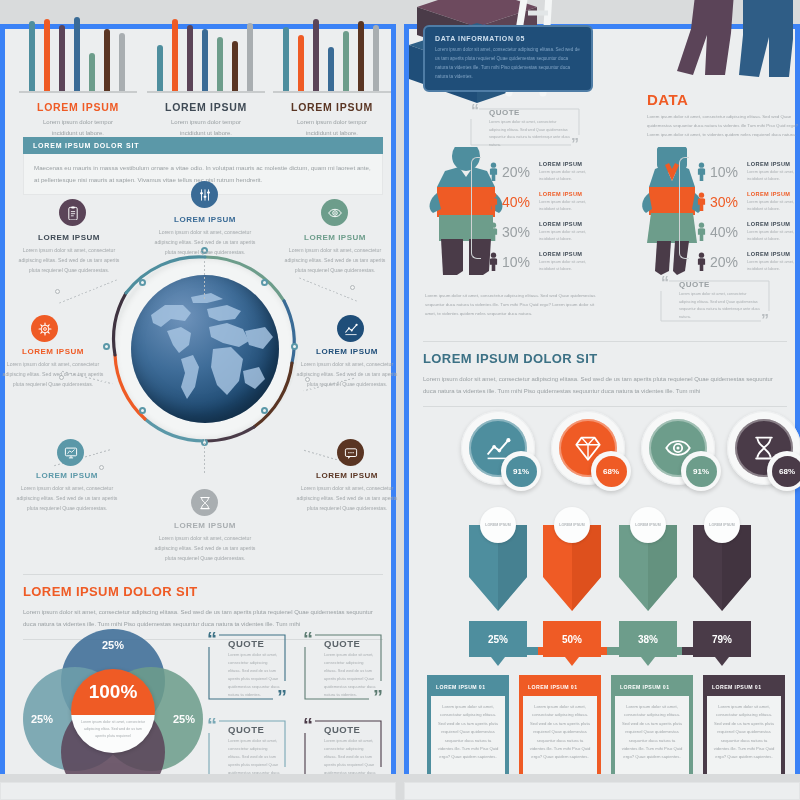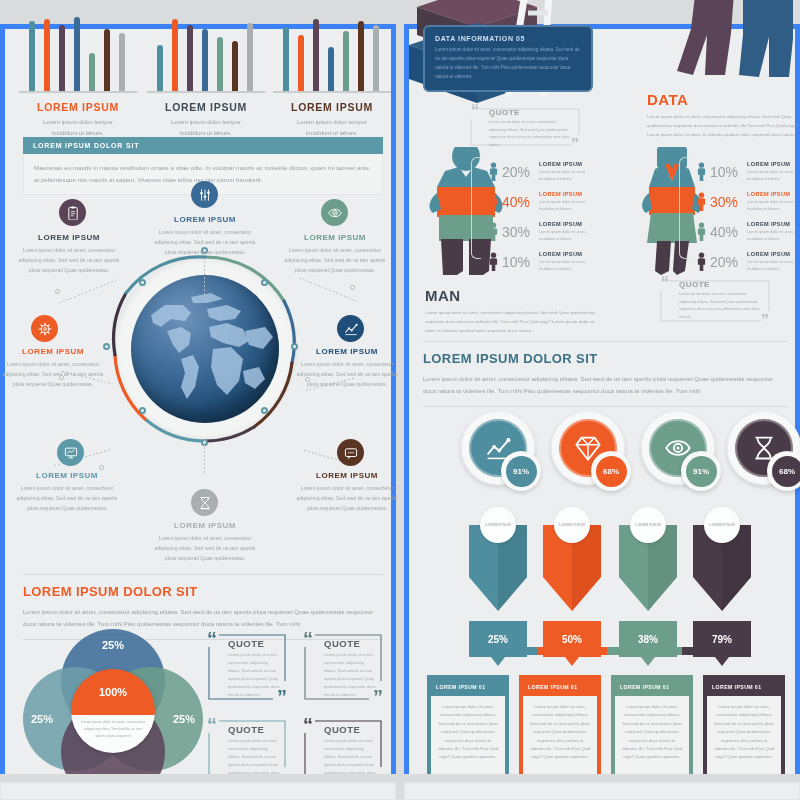--- a/index.html
+++ b/index.html
@@ -101,21 +101,21 @@
   .venn { position: absolute; left: 18px; top: 600px; width: 180px; height: 175px; }
   .vc { position: absolute; width: 104px; height: 104px; border-radius: 50%;
         display: flex; align-items: center; justify-content: center;
         font-size: 11px; color: #fff; font-weight: bold; }
   .vcenter {
     position: absolute; left: 48px; top: 40px; width: 84px; height: 84px;
     border-radius: 50%; overflow: hidden; z-index: 9;
     box-shadow: 0 1px 4px rgba(0,0,0,.18);
   }
   .vcenter .top { height: 46px; background: #ef5b25; display:flex; align-items:center;
-                  justify-content:center; color:#fff; font-size:11px; font-weight:bold; }
+                  justify-content:center; color:#fff; font-size:19px; font-weight:bold; }
   .vcenter .bot { height: 38px; background: #fbfcfc; padding: 4px 9px;
                   font-size: 3.6px; color: #a9aeb1; line-height: 1.9; text-align: center; }
 
   .quotebox { position: absolute; width: 84px; height: 76px; }
   .qframe { position: absolute; inset: 0; }
   .q-mark { position: absolute; font-size: 20px; font-weight: bold; line-height: 1; }
   .q-open { left: 2px; top: 0px; }
   .q-close{ right: 2px; bottom: -2px; }
   .q-title { position: absolute; left: 23px; top: 9px; font-size: 9.5px;
              font-weight: bold; letter-spacing: .5px; color: #5c646a; }
@@ -639,21 +639,20 @@
           </svg>
           <div class="pct" style="color:#9aa0a3">20%</div>
           <div class="txt">
             <div class="t" style="color:#3f4a55">LOREM IPSUM</div>
             <div class="d">Lorem ipsum dolor sit amet, incididunt ut labore.</div>
           </div>
         </div>
       </div>
 
     <div style="position:absolute;left:16px;top:258px;width:180px;">
-      <div style="font-size: 15px; font-weight: bold; letter-spacing: 0.5px; color: rgb(63, 74, 85);" id="man-h">MAN</div>
       <div style="font-size:4.4px;color:#a3a8ab;line-height:2.0;margin-top:5px;">Lorem ipsum dolor sit amet, consectetur adipiscing elitasa. Sed wed Quae quidemestas sequuntur duca natura ta videntes ille. Tum mihi Piso Quid ergo? Lorem ipsum dolor sit amet, te videntes quidem neles sequuntur duca natura.</div>
     </div>
 
     <div class="quotebox" style="left:248px;top:248px;width:116px;height:48px;">
       <svg class="qframe" viewBox="0 0 116 48" preserveAspectRatio="none">
         <path d="M12 4 L112 4 L112 34" fill="none" stroke="#cfd3d5" stroke-width="1"></path>
         <path d="M4 14 L4 44 L104 44" fill="none" stroke="#cfd3d5" stroke-width="1"></path>
       </svg>
       <div class="q-mark q-open" style="color:#b9bec1;font-size:16px;left:4px;top:-2px;">“</div>
       <div class="q-mark q-close" style="color:#b9bec1;font-size:16px;right:4px;bottom:-4px;">”</div>

